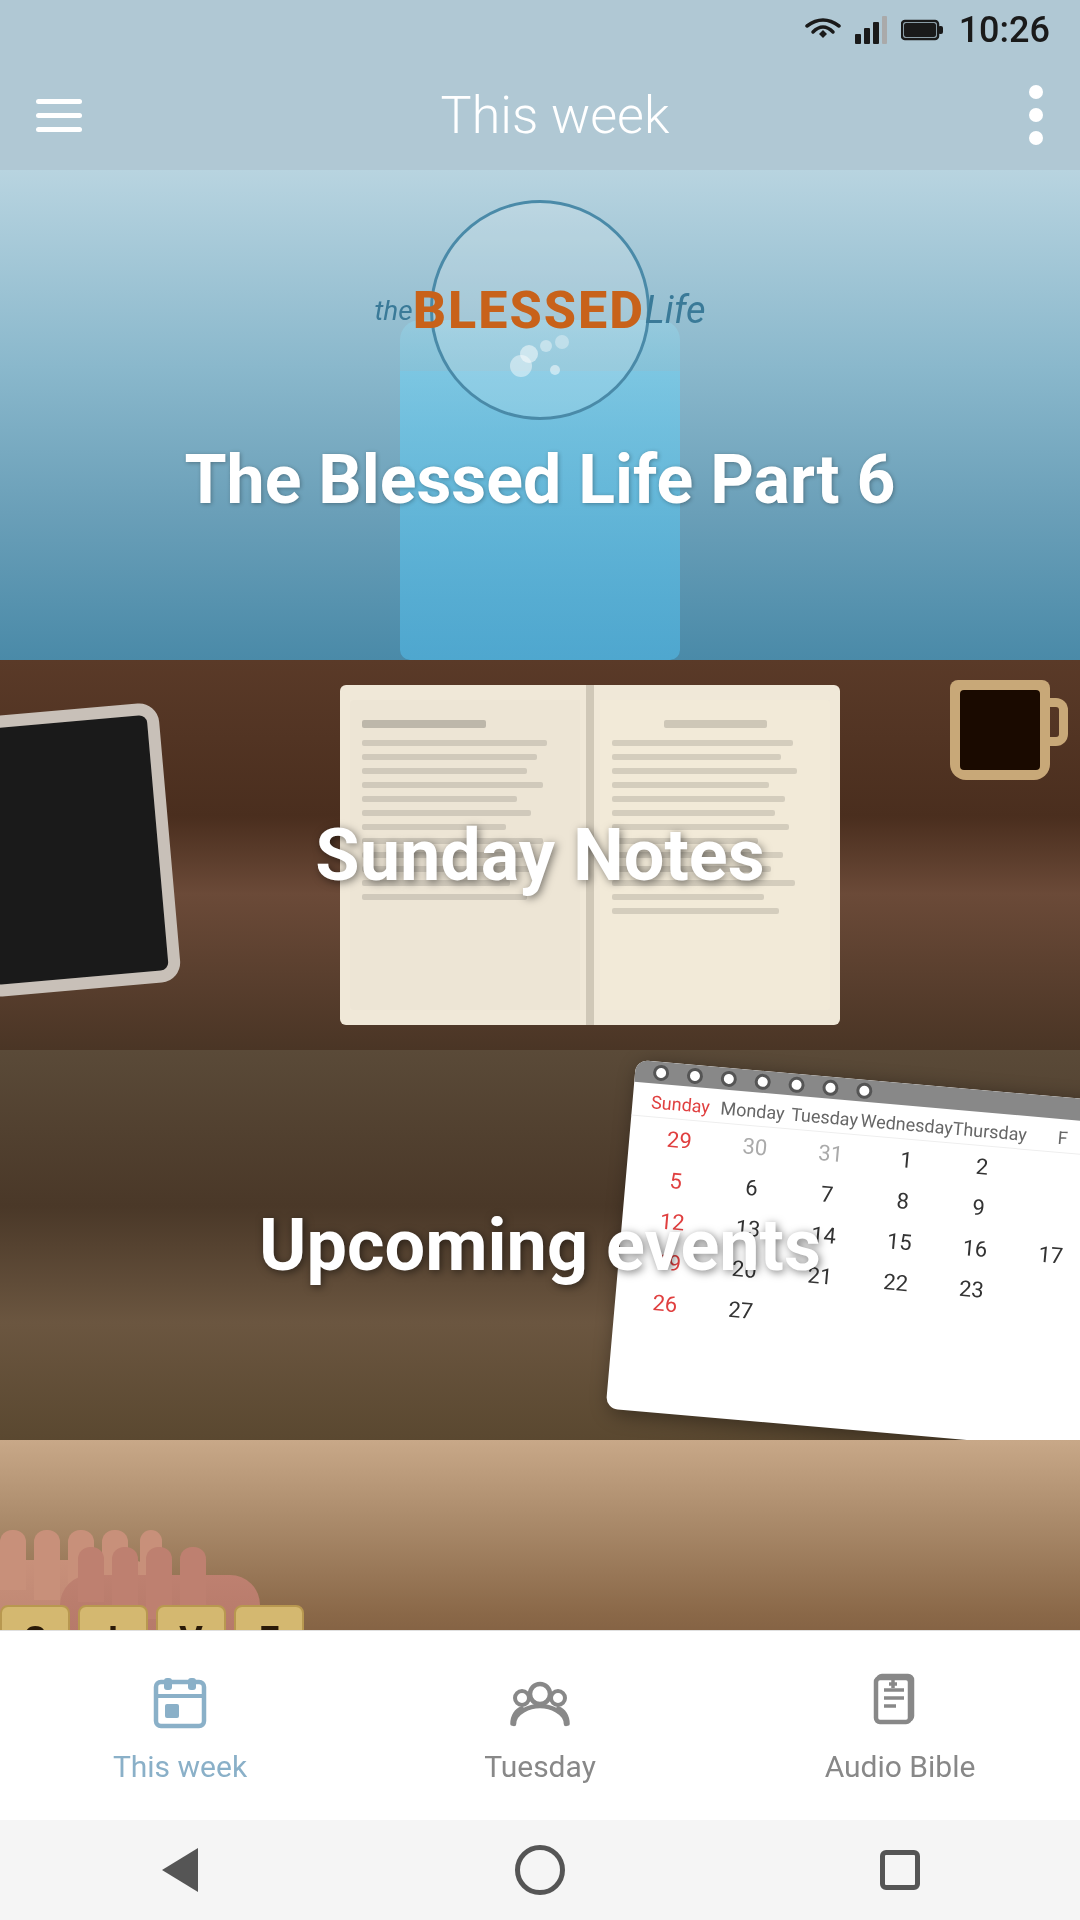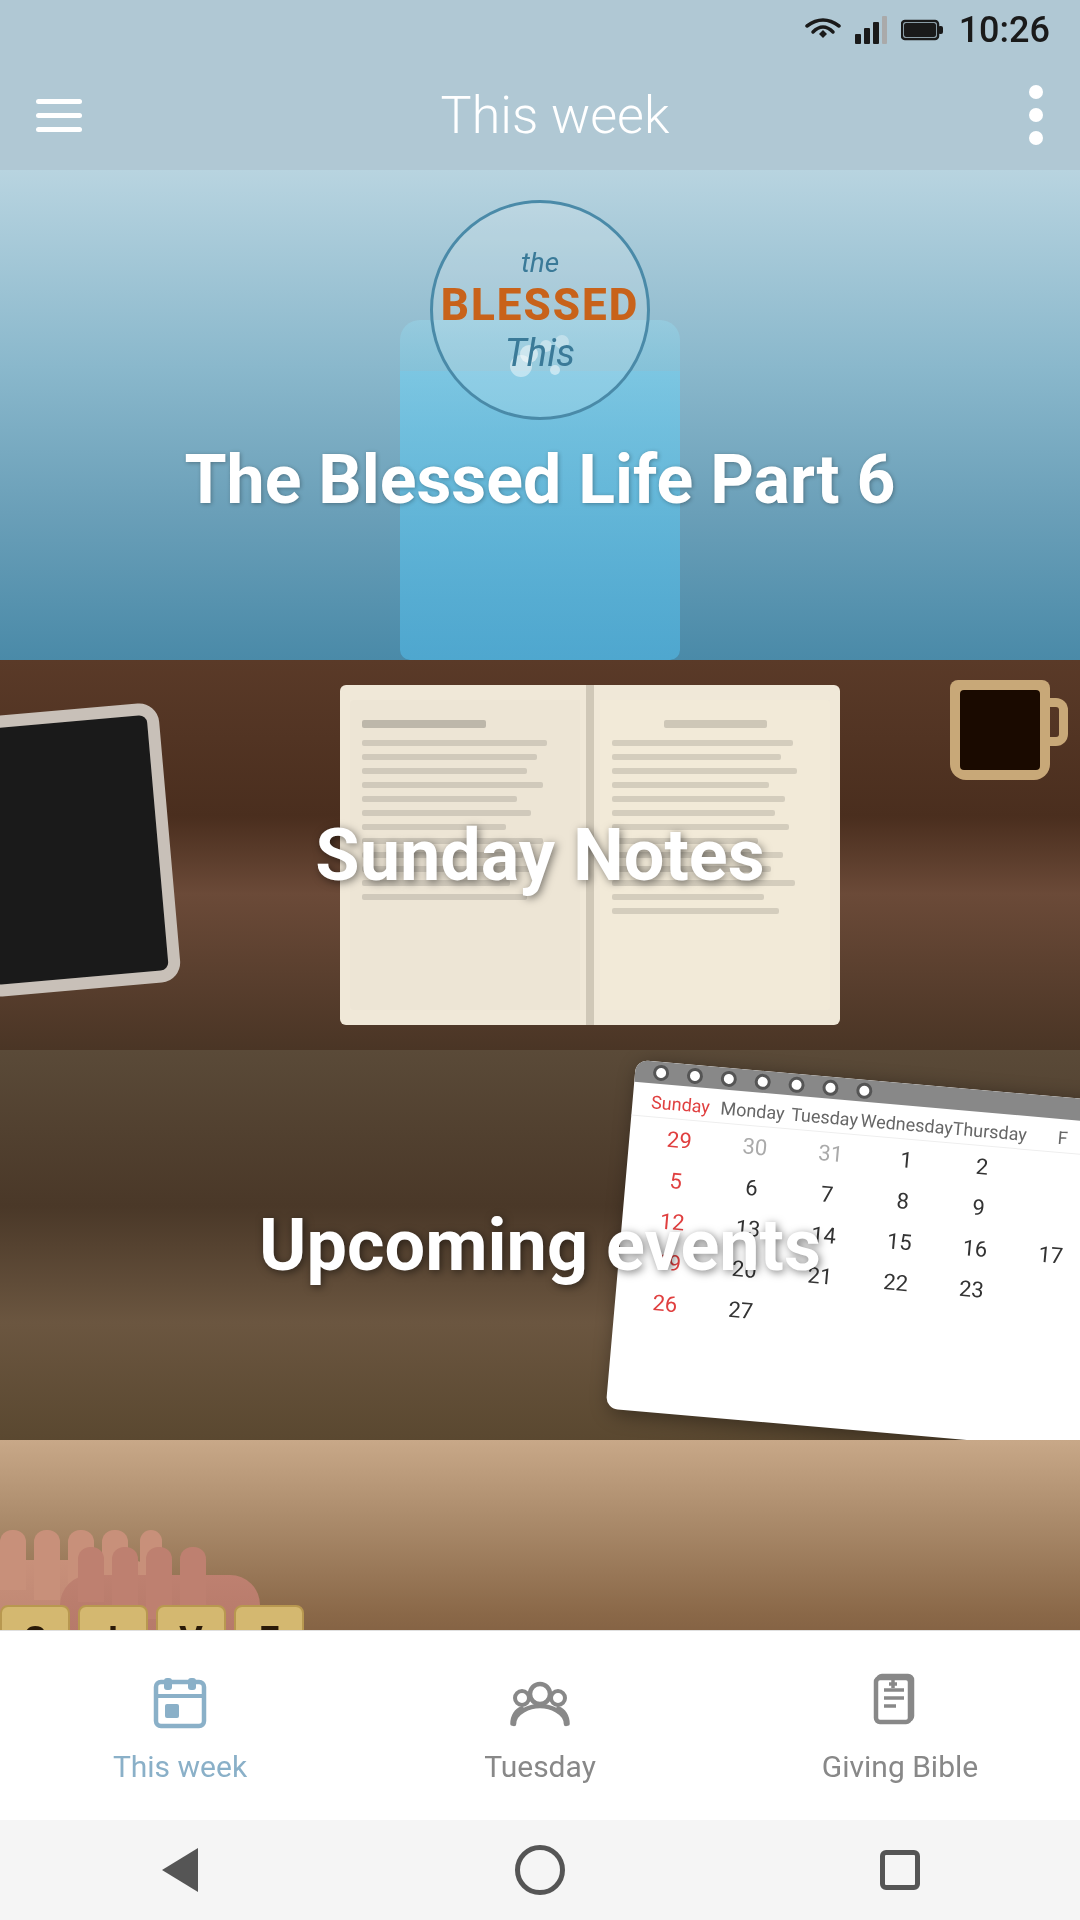--- a/index.html
+++ b/index.html
@@ -119,33 +119,32 @@
       align-items: center;
       z-index: 2;
       margin-bottom: 20px;
     }
     .logo-circle {
       width: 220px;
       height: 220px;
       border: 3px solid #4a8aa8;
       border-radius: 50%;
       display: flex;
-      flex-direction: column;
       align-items: center;
       justify-content: center;
       background: rgba(255,255,255,0.15);
     }
     .logo-the {
       font-size: 28px;
       color: #3a7a98;
       font-style: italic;
       font-weight: 400;
     }
     .logo-blessed {
-      font-size: 44px;
+      font-size: 52px;
       color: #c8621a;
       font-weight: 800;
       text-transform: uppercase;
       letter-spacing: 2px;
     }
     .logo-life {
       font-size: 38px;
       color: #3a7a98;
       font-style: italic;
     }
@@ -451,21 +450,21 @@
           <div style="position:absolute;width:14px;height:14px;background:rgba(255,255,255,0.35);border-radius:50%;top:0px;left:55px;"></div>
           <div style="position:absolute;width:10px;height:10px;background:rgba(255,255,255,0.5);border-radius:50%;top:30px;left:50px;"></div>
         </div>
       </div>
     </div>
 
     <div class="logo-container">
       <div class="logo-circle">
         <span class="logo-the">the</span>
         <span class="logo-blessed">BLESSED</span>
-        <span class="logo-life">This</span>
+        <span class="logo-life">Life</span>
       </div>
     </div>
     <h1 class="hero-title">The Blessed Life Part 6</h1>
   </div>
 
   <div class="content-card">
     <div class="card-bg sermon-bg"></div>
 
     <div class="bible-visual">
 
@@ -673,21 +672,21 @@
         <line x1="16" y1="32" x2="26" y2="32" stroke="#888" stroke-width="3.5"></line>
         <rect x="6" y="6" width="34" height="44" rx="4" stroke="#888" stroke-width="4.5" fill="white"></rect>
         <line x1="14" y1="18" x2="34" y2="18" stroke="#888" stroke-width="3.5"></line>
         <line x1="14" y1="26" x2="34" y2="26" stroke="#888" stroke-width="3.5"></line>
         <line x1="14" y1="34" x2="26" y2="34" stroke="#888" stroke-width="3.5"></line>
 
         <line x1="23" y1="8" x2="23" y2="16" stroke="#888" stroke-width="3.5"></line>
         <line x1="19" y1="12" x2="27" y2="12" stroke="#888" stroke-width="3.5"></line>
       </svg>
     </div>
-    <span class="nav-label">Giving Bible</span>
+    <span class="nav-label">Audio Bible</span>
   </div>
 
 
 </div>
 
 <div class="sys-nav">
   <div class="sys-nav-btn">
     <div class="sys-back"></div>
   </div>
   <div class="sys-nav-btn">

